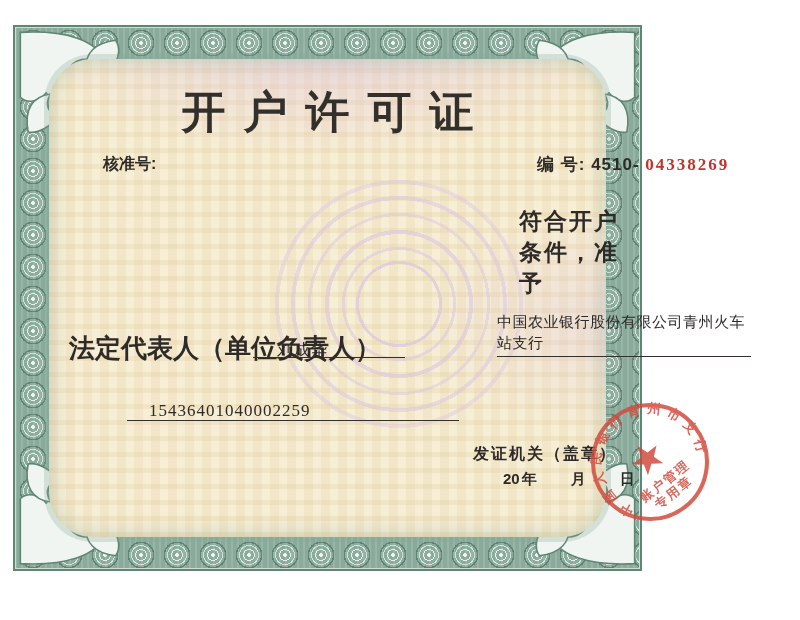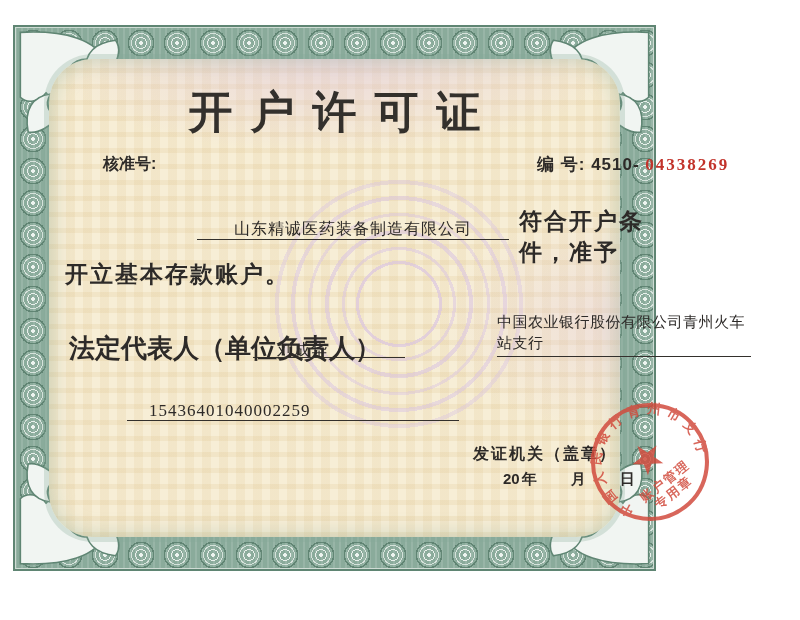--- a/index.html
+++ b/index.html
@@ -1,21 +1,21 @@
 <!DOCTYPE html>
 <html><head>
 <meta charset="utf-8">
 <style>
   html,body{margin:0;padding:0;}
   body{
     width:800px;height:620px;background:#ffffff;overflow:hidden;position:relative;
     font-family:"Liberation Sans", sans-serif;color:#2d2a28;
   }
   .certificate{
-    position:absolute;left:13px;top:25px;width:629px;height:546px;padding-left:14px;
+    position:absolute;left:13px;top:25px;width:629px;height:546px;
   }
   
   .border-band{
     position:absolute;inset:0;
     background-color:#8aab9b;
     background-image:
       radial-gradient(circle at 50% 50%, #eef4f0 0 2px, rgba(238,244,240,0) 2px 5px,
         rgba(238,244,240,.95) 5px 6px, rgba(238,244,240,0) 6px 9px,
         rgba(238,244,240,.75) 9px 10px, rgba(238,244,240,0) 10px 12px,
         rgba(88,126,108,.85) 12px 13.5px, rgba(88,126,108,0) 13.5px),
@@ -150,26 +150,22 @@
   <div class="abs cert-title">开户许可证</div>
 
   <div class="abs approval-label label">核准号:</div>
 
   <div class="abs serial-row">
     <span>编 号:</span>
     <span>4510-</span>
     <span class="serial-red">04338269</span>
   </div>
 
-  <div class="abs company-box fill-line">
-    <span class="serif-val">山东精诚医药装备制造有限公司</span>
-  </div>
   <div class="abs reviewed-suffix big">符合开户条件，准予</div>
 
-  <div class="abs approved-line big">开立基本存款账户。</div>
 
   <div class="abs legal-label">法定代表人（单位负责人）</div>
   <div class="abs legal-name-box fill-line">
     <span class="serif-val">刘成华</span>
   </div>
 
   <div class="abs bank-box fill-line">
     <span class="serif-val">中国农业银行股份有限公司青州火车站支行</span>
   </div>
 

